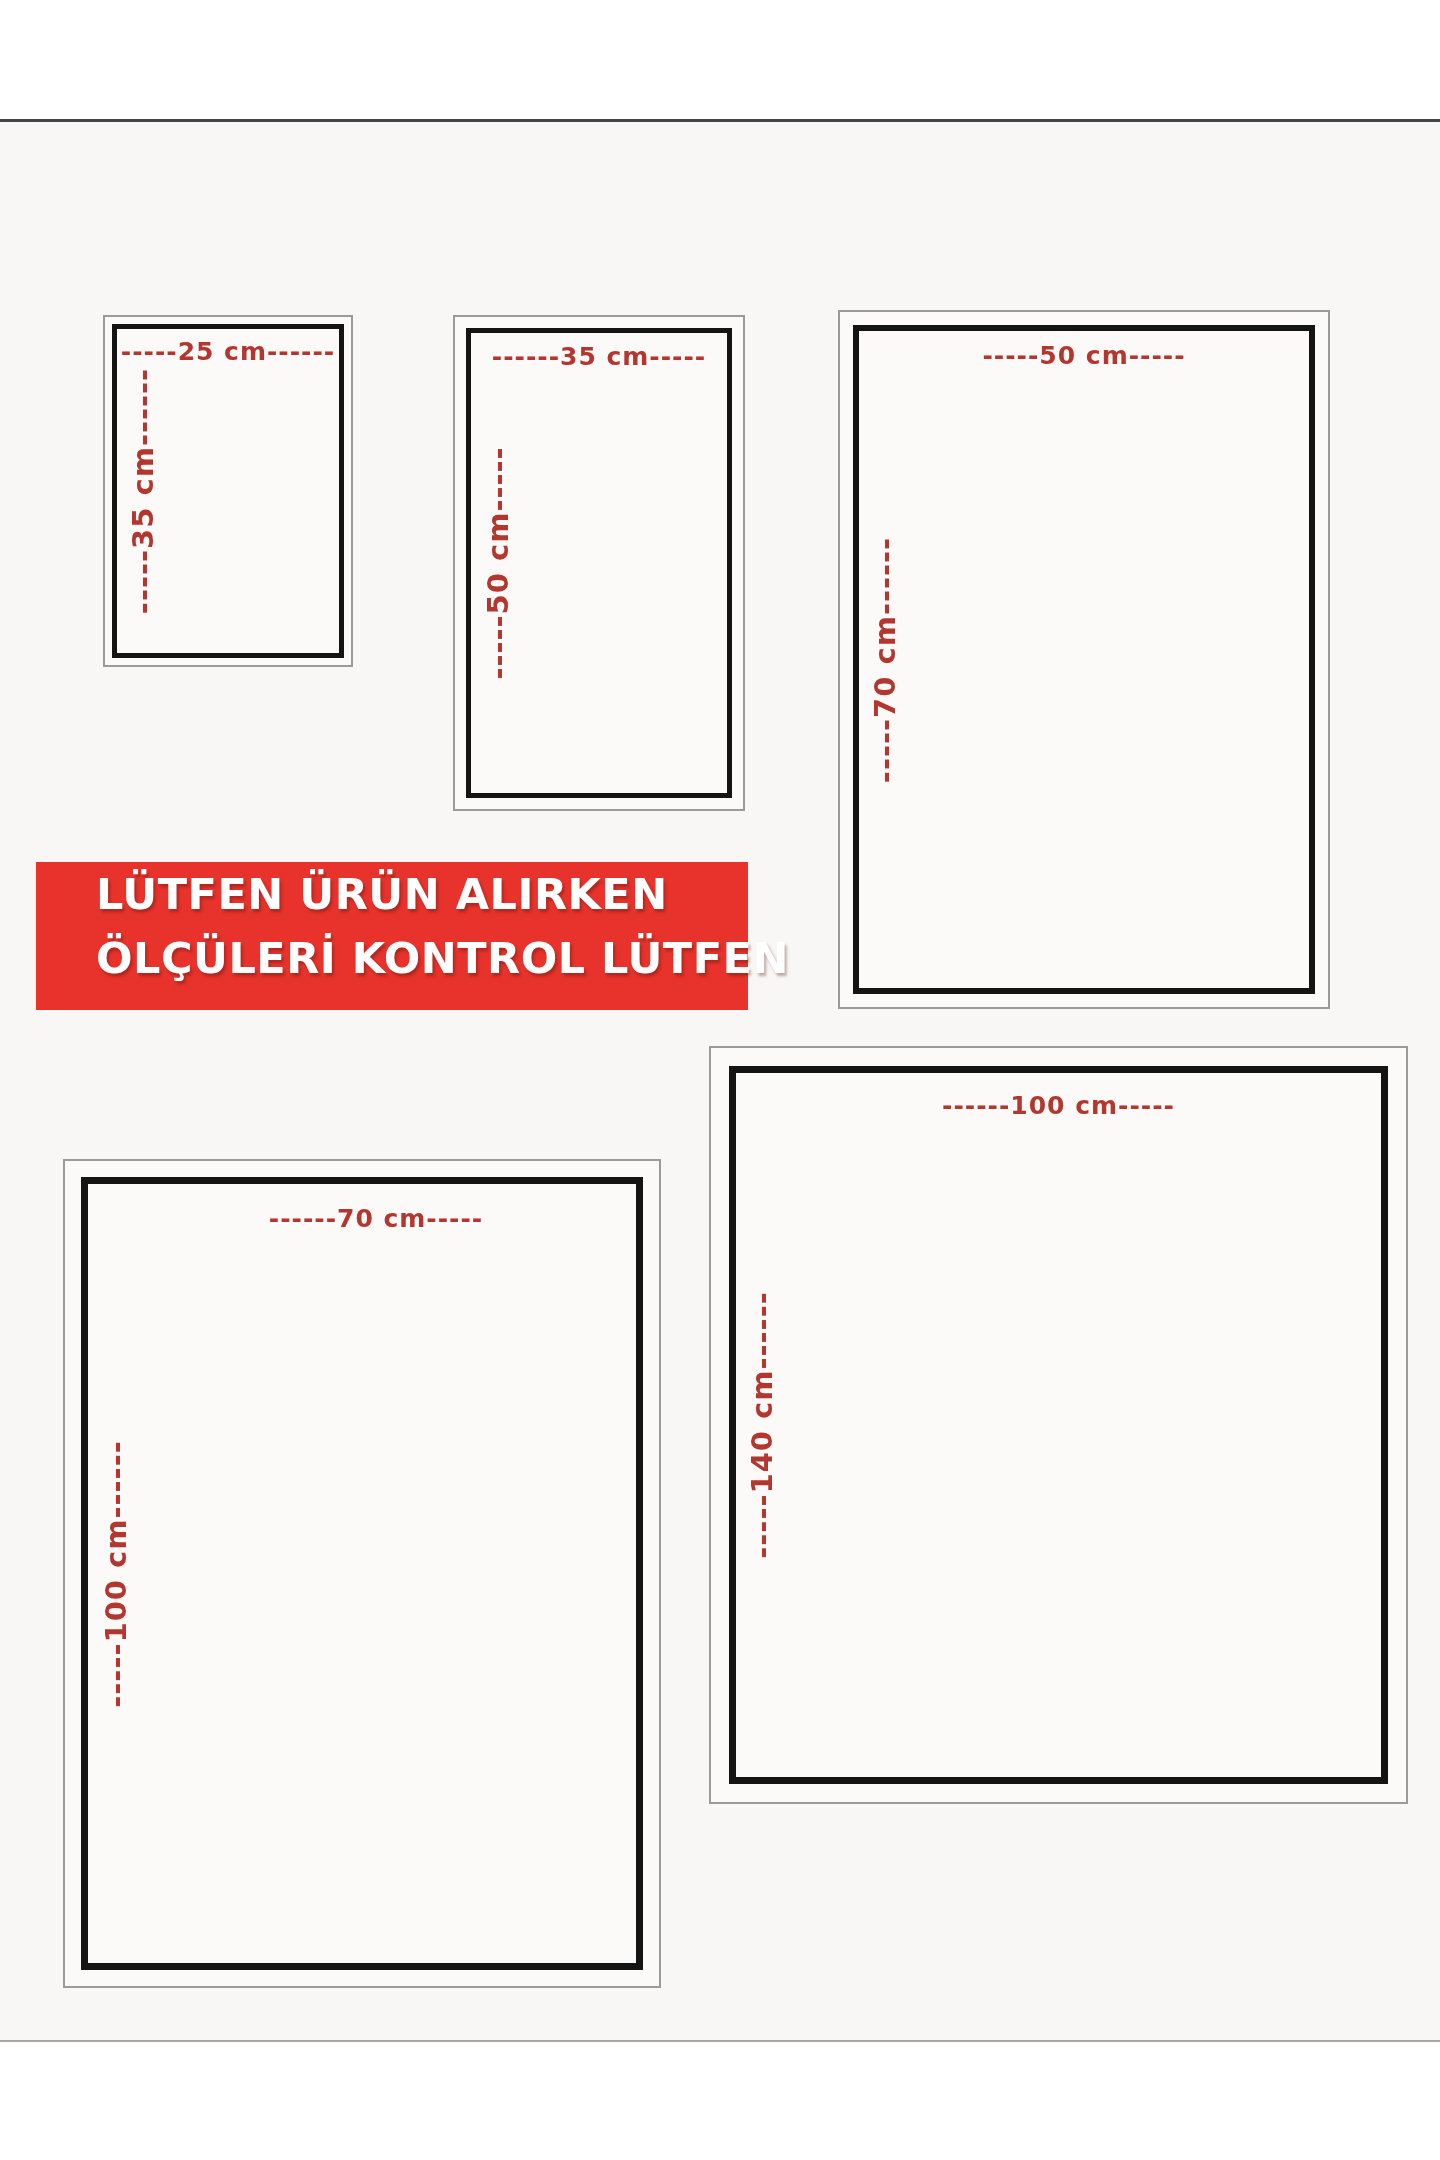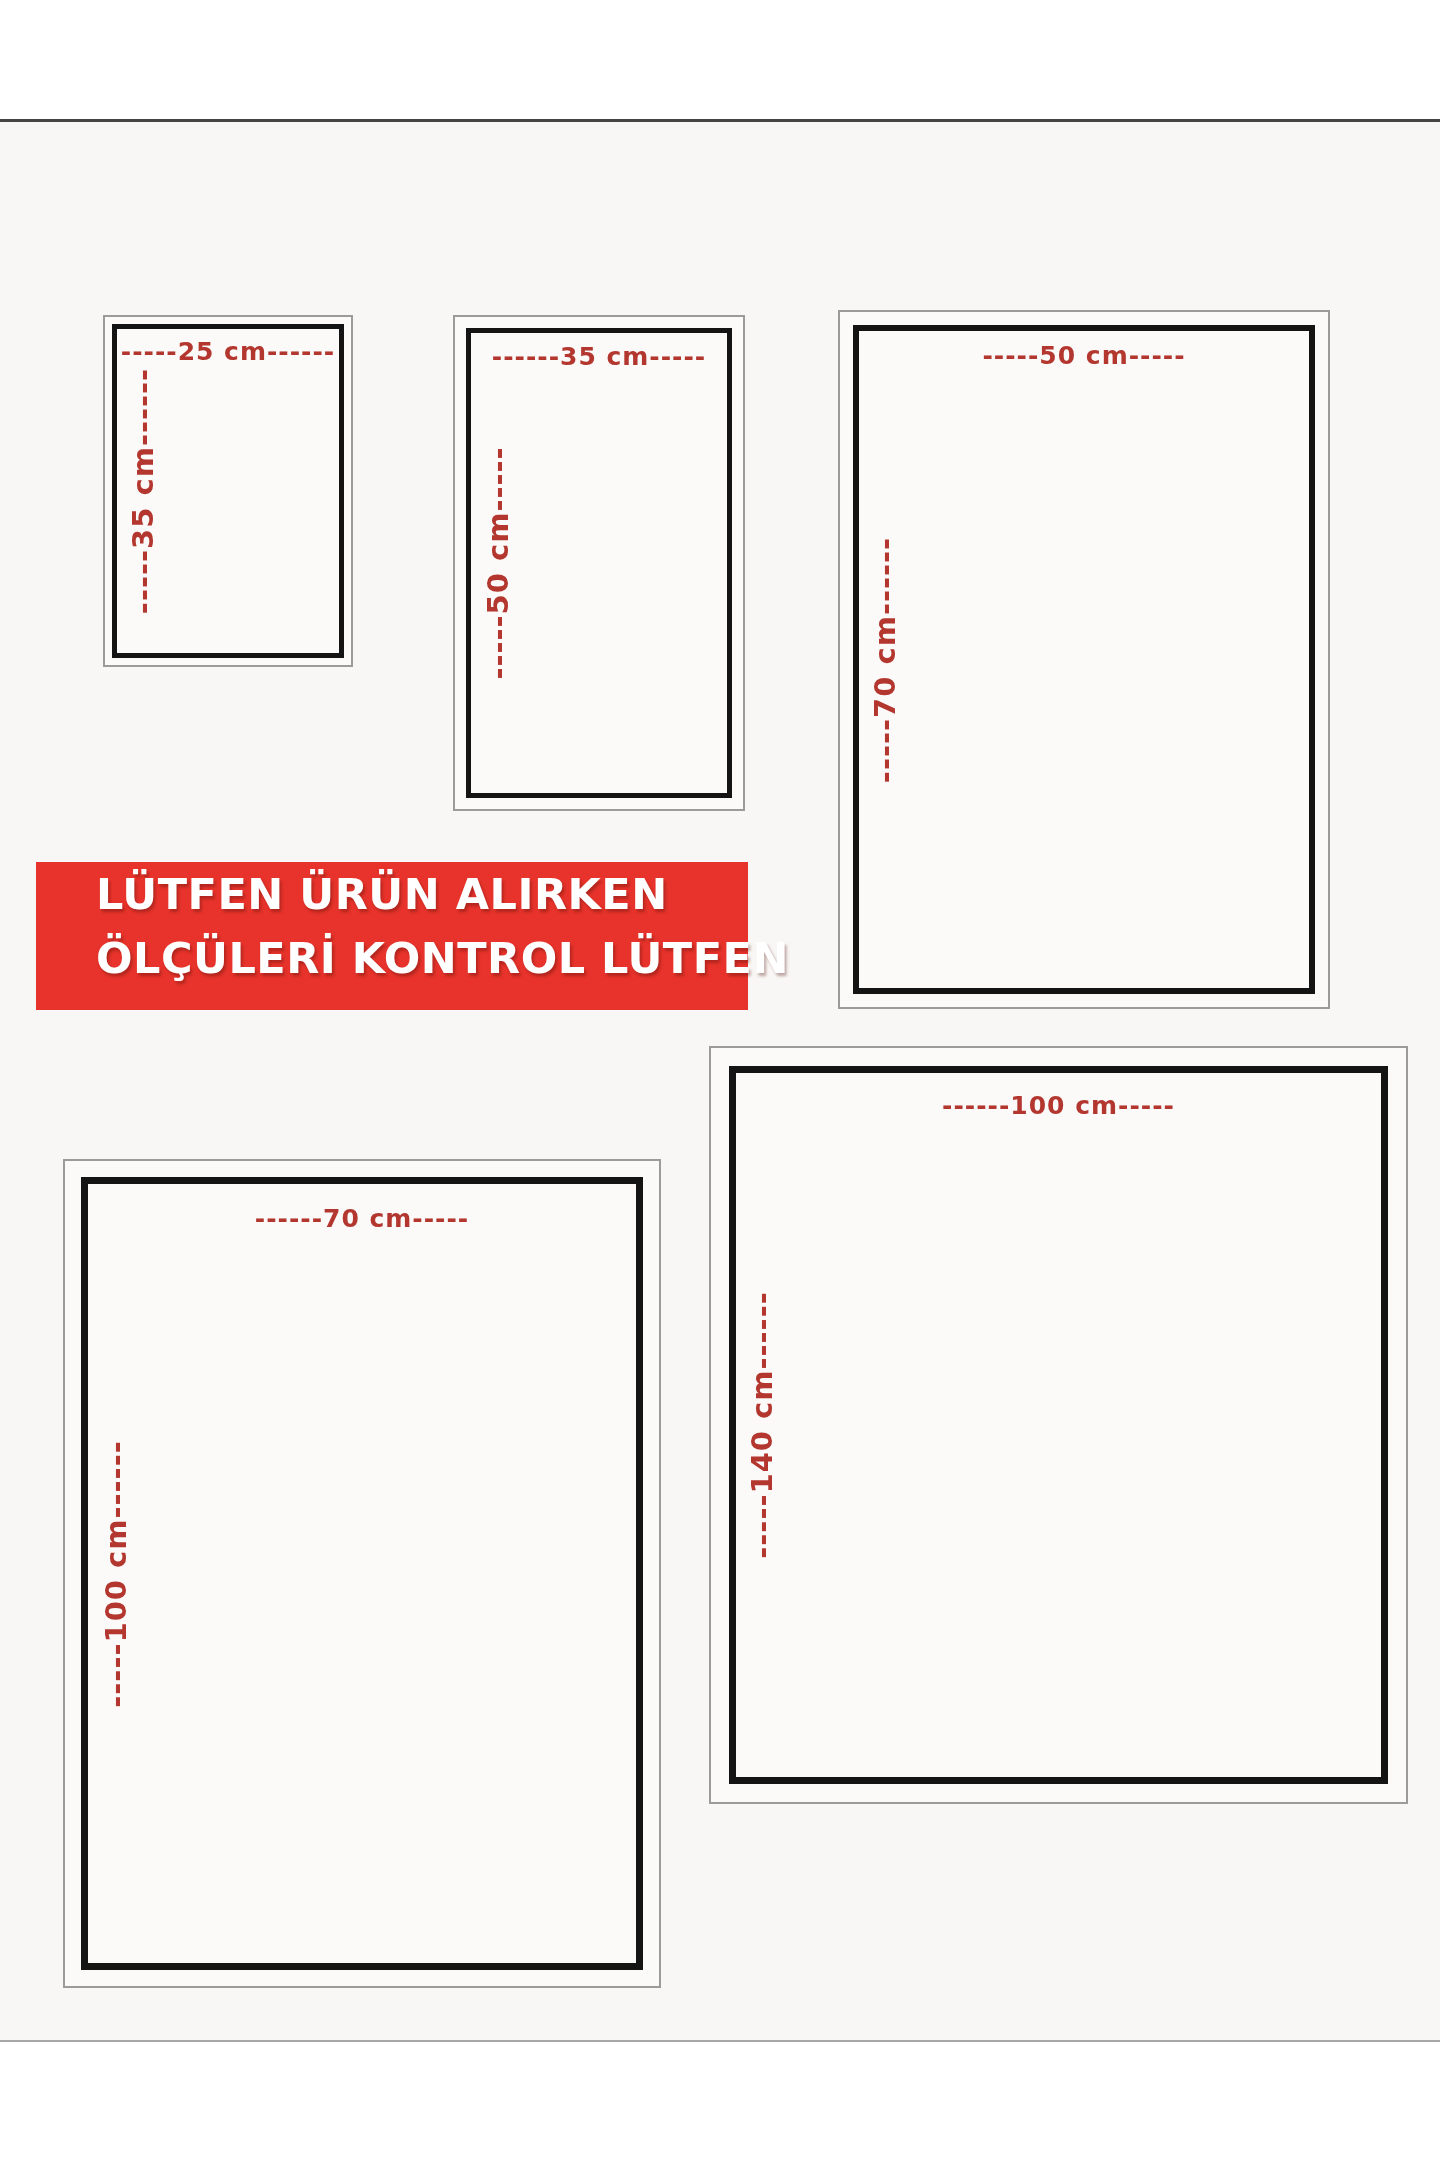--- a/index.html
+++ b/index.html
@@ -45,21 +45,21 @@
   .box-35x50 .hlabel{top:9px;}
   .box-35x50 .vlabel{left:27px;}
   
   .box-50x70{left:838px;top:188px;width:492px;height:699px;}
   .box-50x70 .inner{left:13px;top:13px;right:13px;bottom:13px;border-width:6px;}
   .box-50x70 .hlabel{top:10px;}
   .box-50x70 .vlabel{left:26px;}
   
   .box-70x100{left:63px;top:1037px;width:598px;height:829px;}
   .box-70x100 .inner{left:16px;top:16px;right:16px;bottom:16px;border-width:7px;}
-  .box-70x100 .hlabel{top:20px;}
+  .box-70x100 .hlabel{top:20px;padding-left:14px;}
   .box-70x100 .vlabel{left:28px;}
   
   .box-100x140{left:709px;top:924px;width:699px;height:758px;}
   .box-100x140 .inner{left:18px;top:18px;right:18px;bottom:18px;border-width:7px;}
   .box-100x140 .hlabel{top:18px;}
   .box-100x140 .vlabel{left:26px;}
   
   .banner{
     position:absolute;left:36px;top:740px;width:712px;height:148px;
     background:#e7332b;color:#ffffff;

